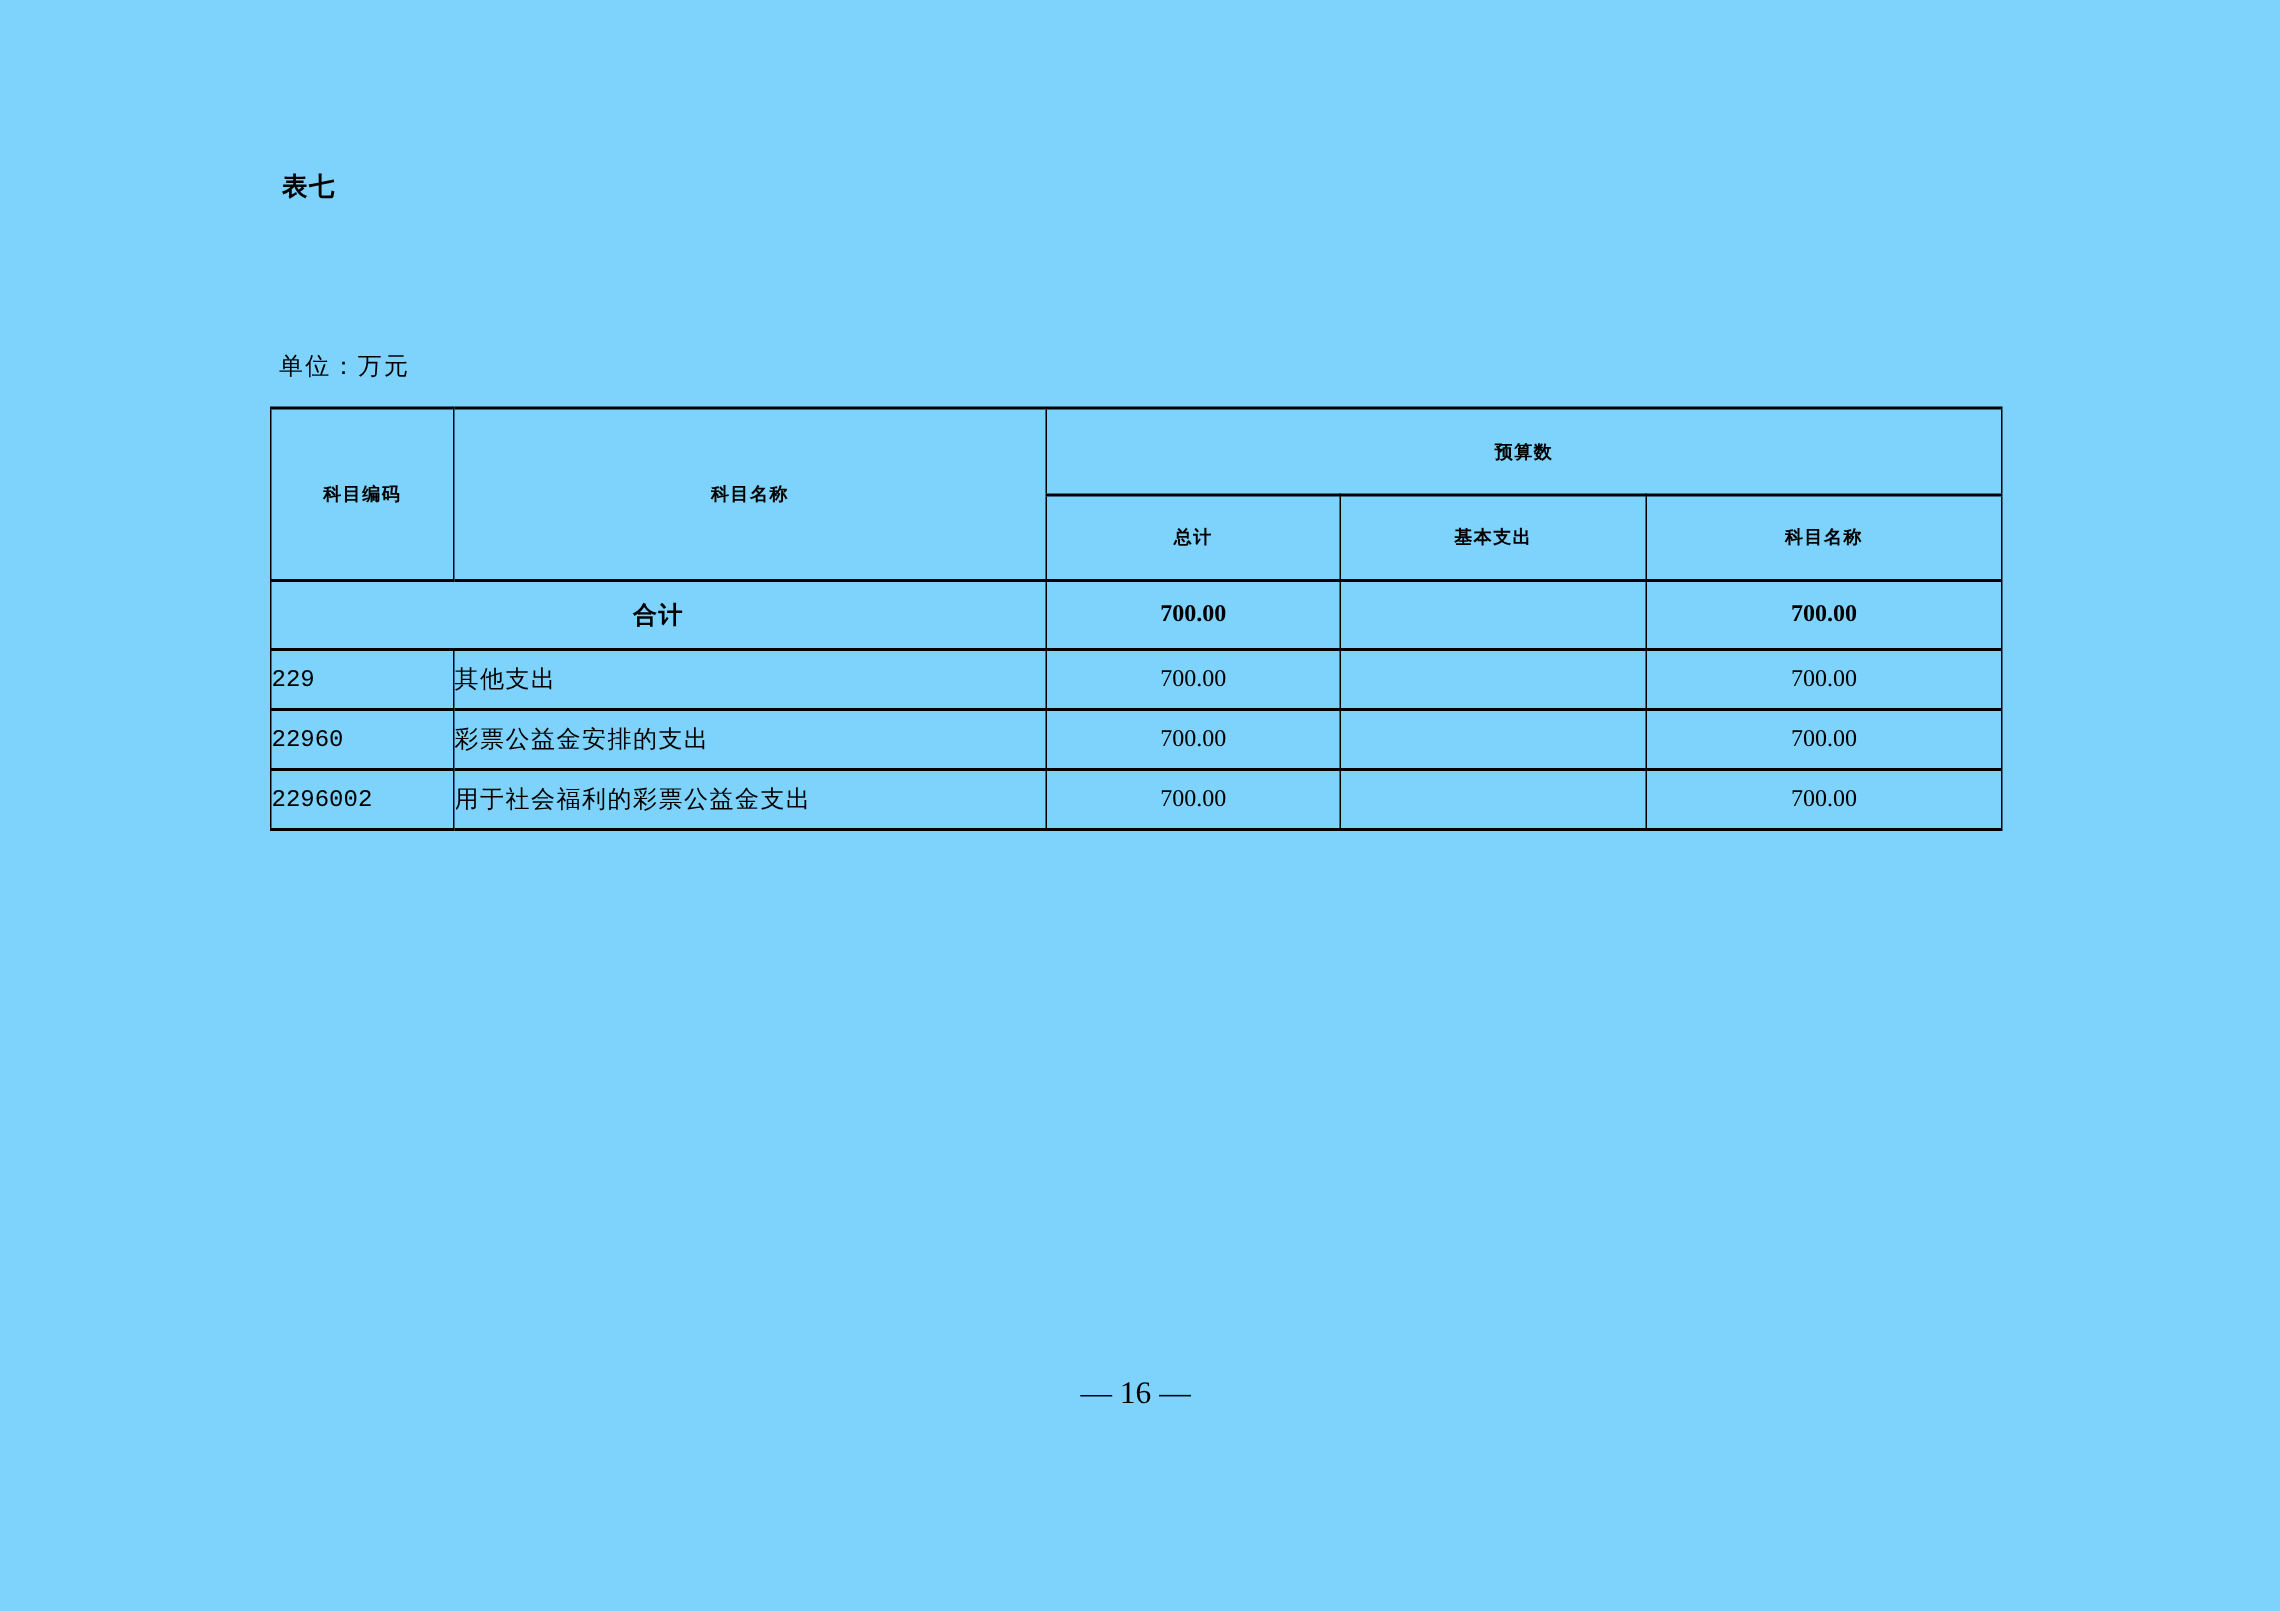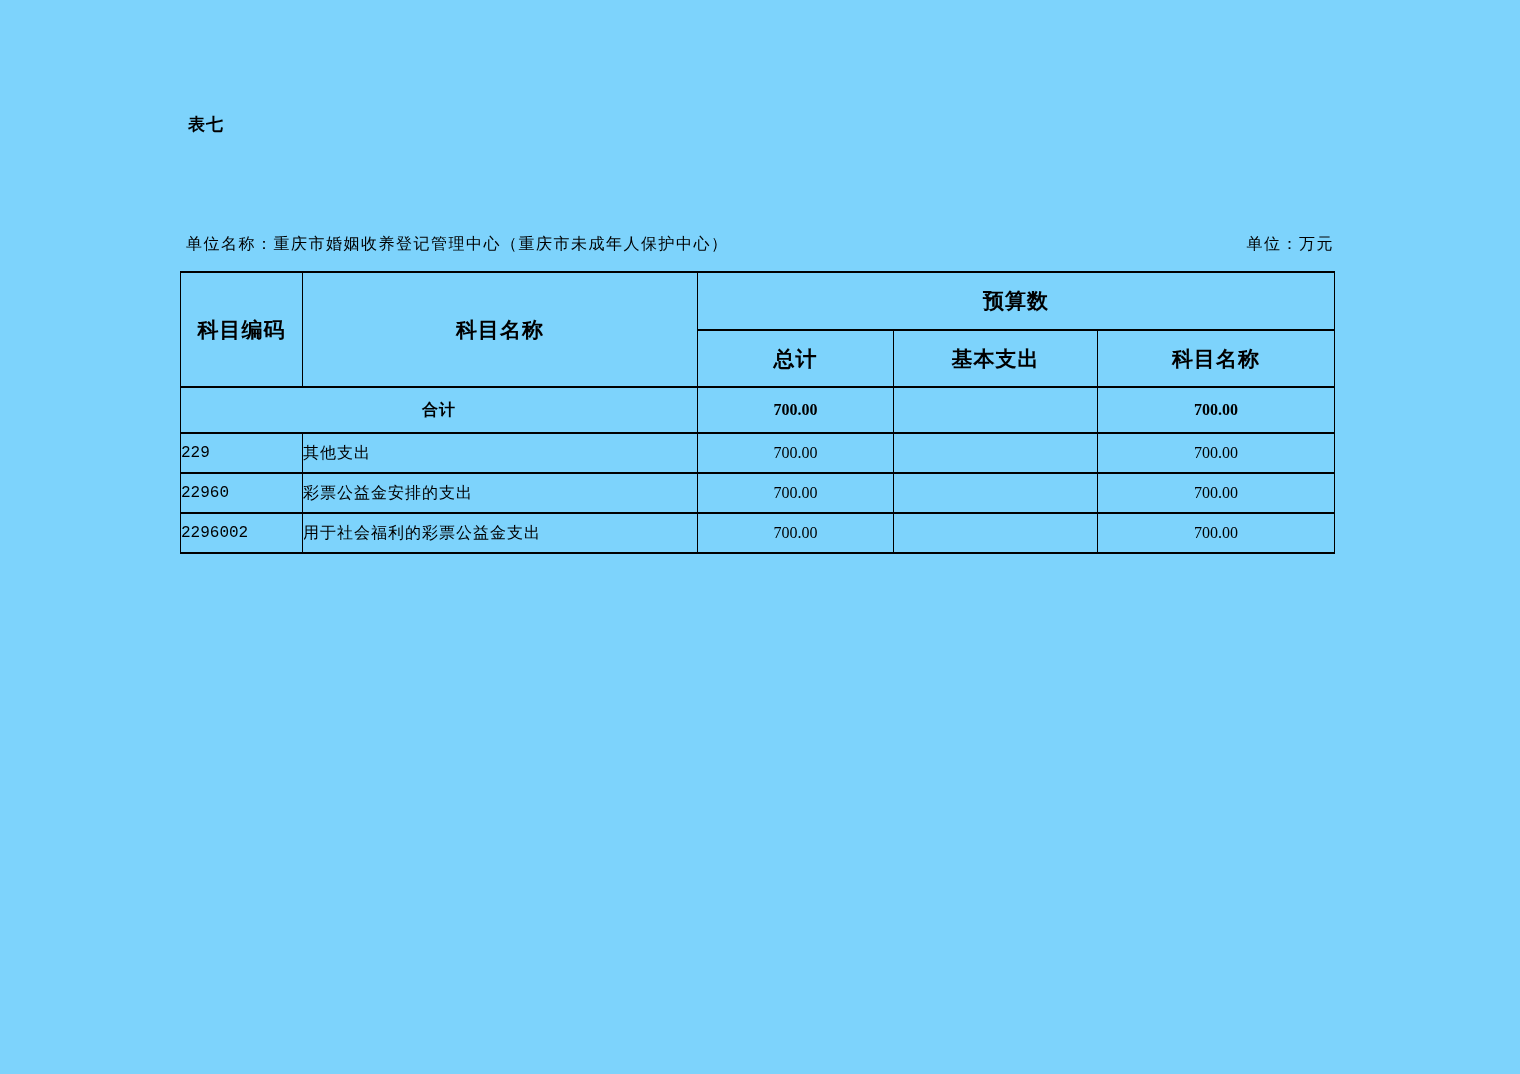--- a/index.html
+++ b/index.html
@@ -60,21 +60,21 @@
     border-top-width: 2px;
     border-bottom-width: 2px;
     padding: 0;
     vertical-align: middle;
     font-size: 16px;
     overflow: hidden;
   }
   .budget-table th {
     font-family: "Liberation Sans", "DejaVu Sans", sans-serif;
     font-weight: bold;
-    font-size: 21px;
+    font-size: 12px;
     letter-spacing: 1px;
   }
   .hdr-row-1 { height: 58px; }
   .hdr-row-2 { height: 57px; }
   .row-total { height: 46px; padding-left: 36px; }
   .row-data  { height: 40px; }
   .cell-code {
     font-family: Liberation Mono, monospace;
     text-align: left;
   }
@@ -114,21 +114,20 @@
 </style>
 </head>
 <body>
 
 <div class="page">
 
   <div class="table-label">表七</div>
 
 
   <div class="info-line">
-    <span>单位名称：重庆市婚姻收养登记管理中心（重庆市未成年人保护中心）</span>
     <span>单位：万元</span>
   </div>
 
   <table class="budget-table">
     <colgroup>
       <col style="width:122px">
       <col style="width:395px">
       <col style="width:196px">
       <col style="width:204px">
       <col style="width:237px">
@@ -167,14 +166,15 @@
       <tr class="row-data">
         <td class="cell-code ind-code-3">2296002</td>
         <td class="cell-name ind-name-3">用于社会福利的彩票公益金支出</td>
         <td class="cell-num">700.00</td>
         <td class="cell-num"></td>
         <td class="cell-num">700.00</td>
       </tr>
     </tbody>
   </table>
 
+  <div class="page-number">— 16 —</div>
 
 </div>
 
 </body></html>

